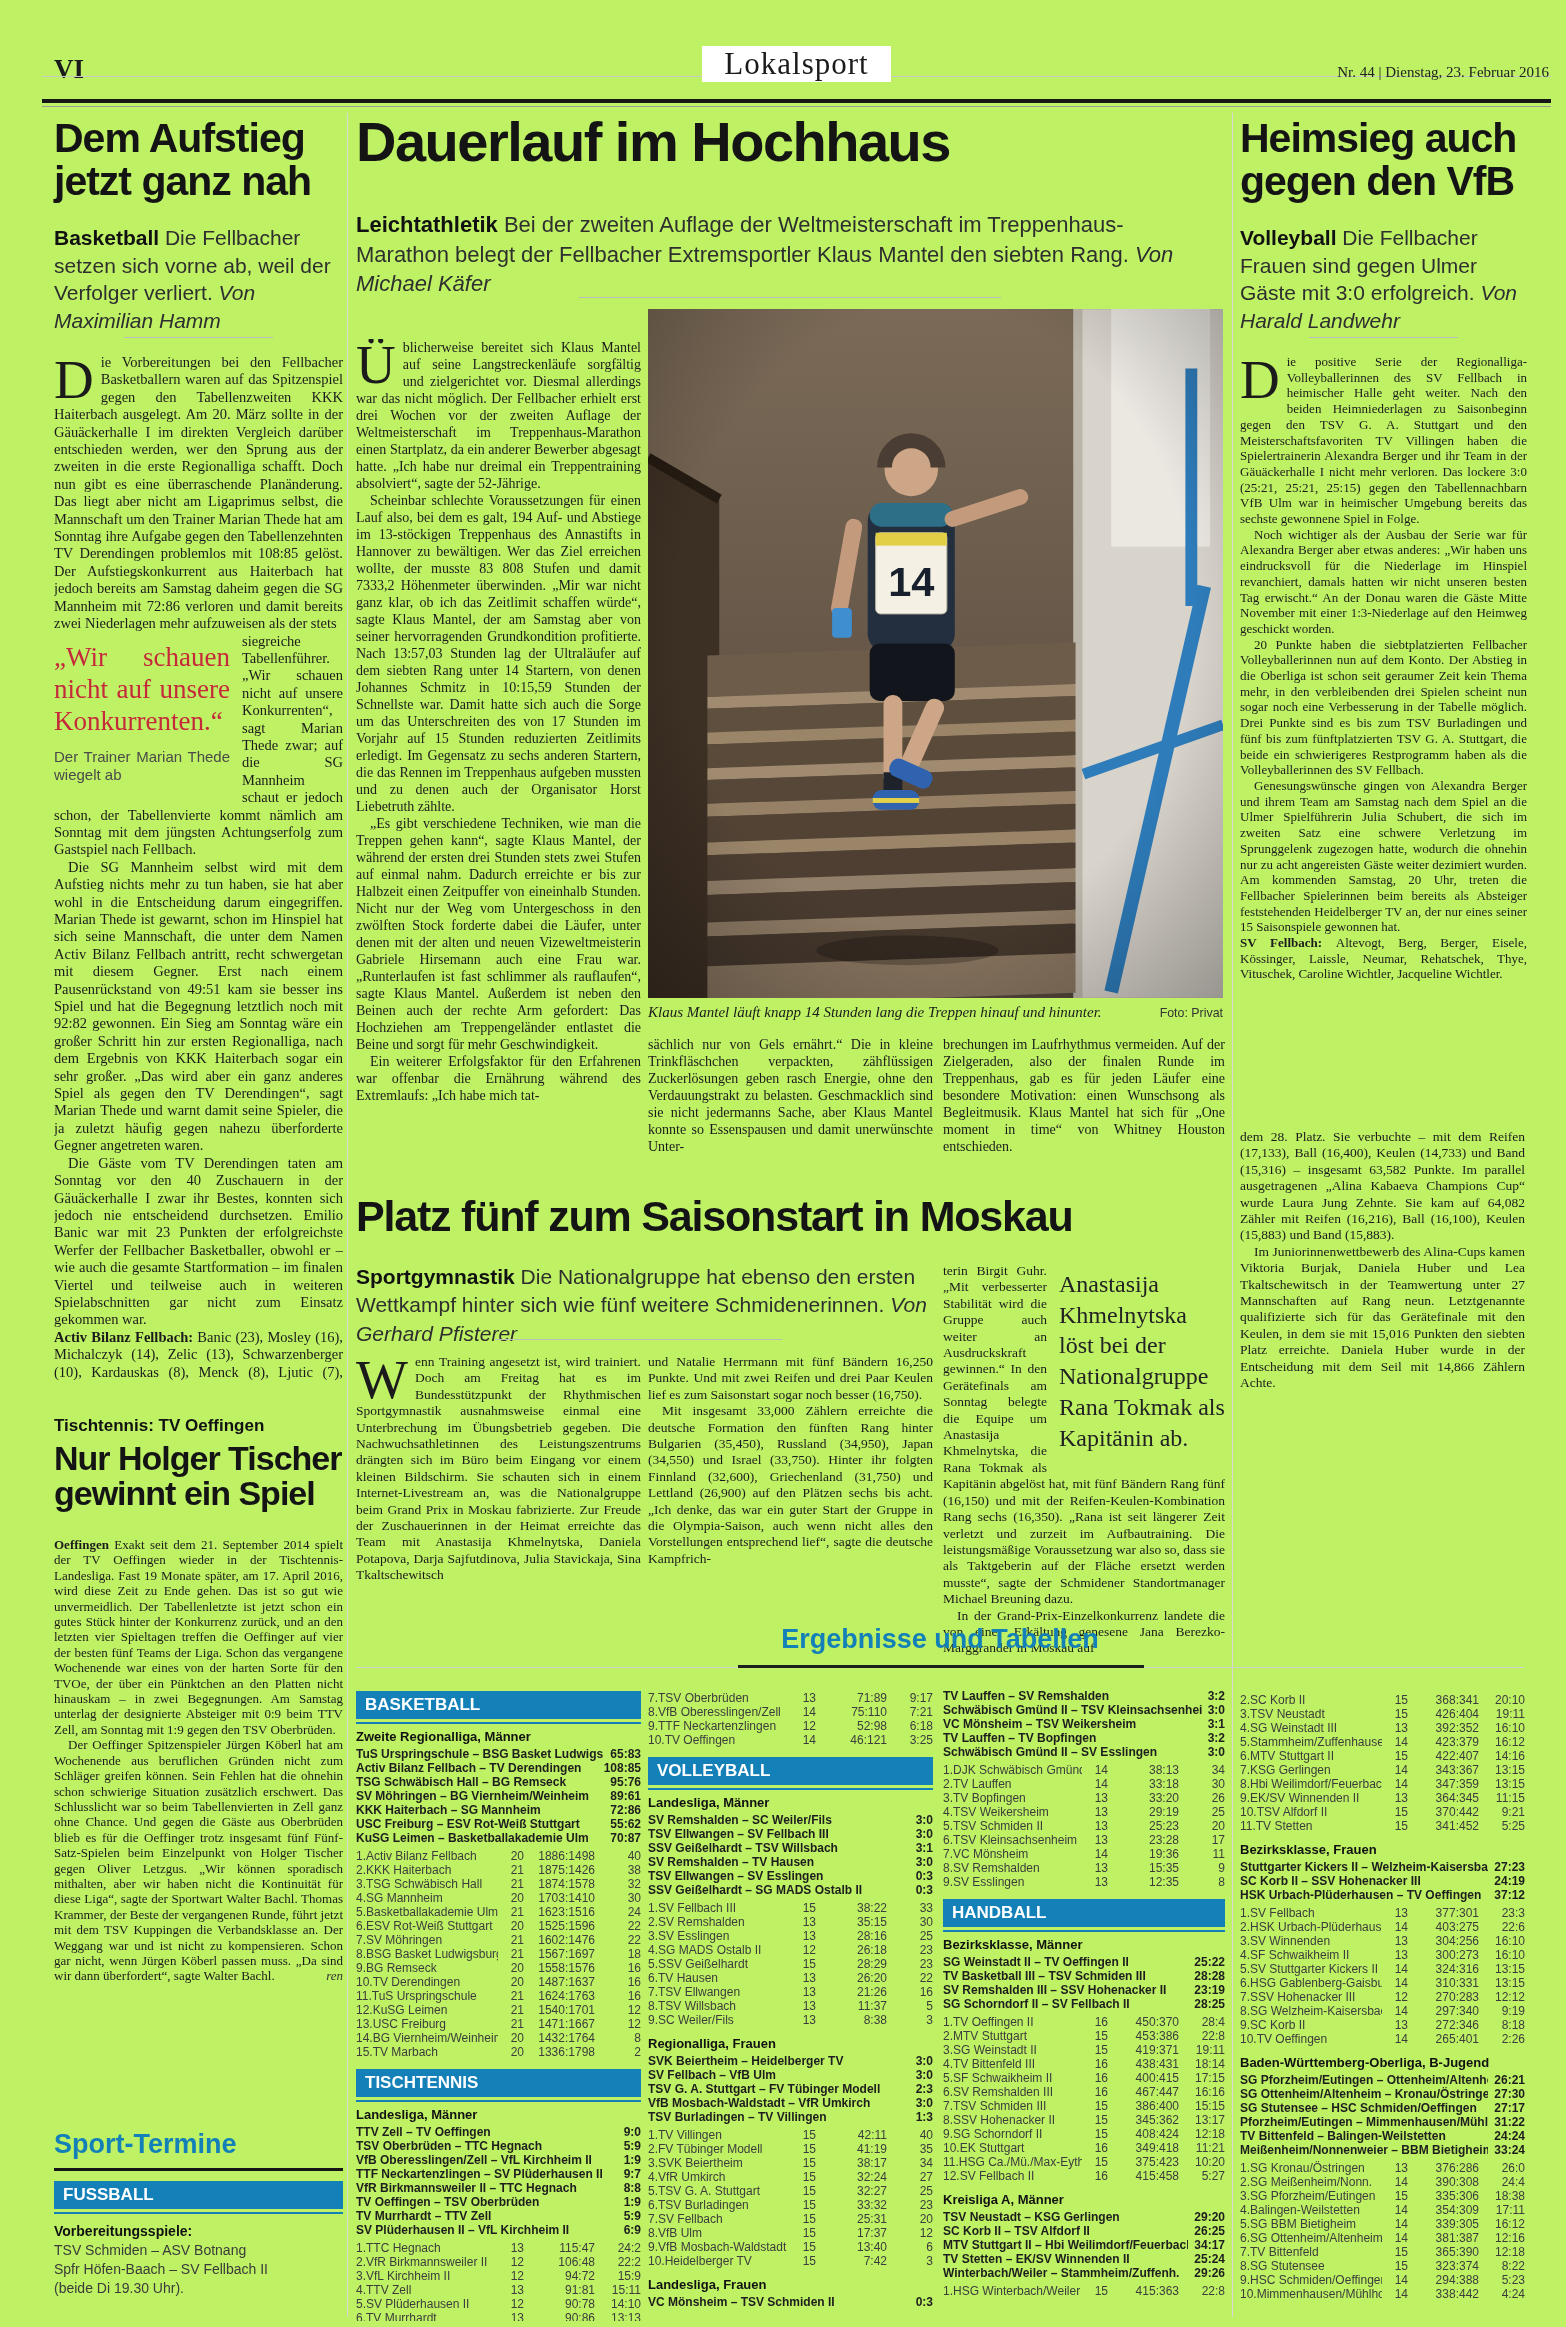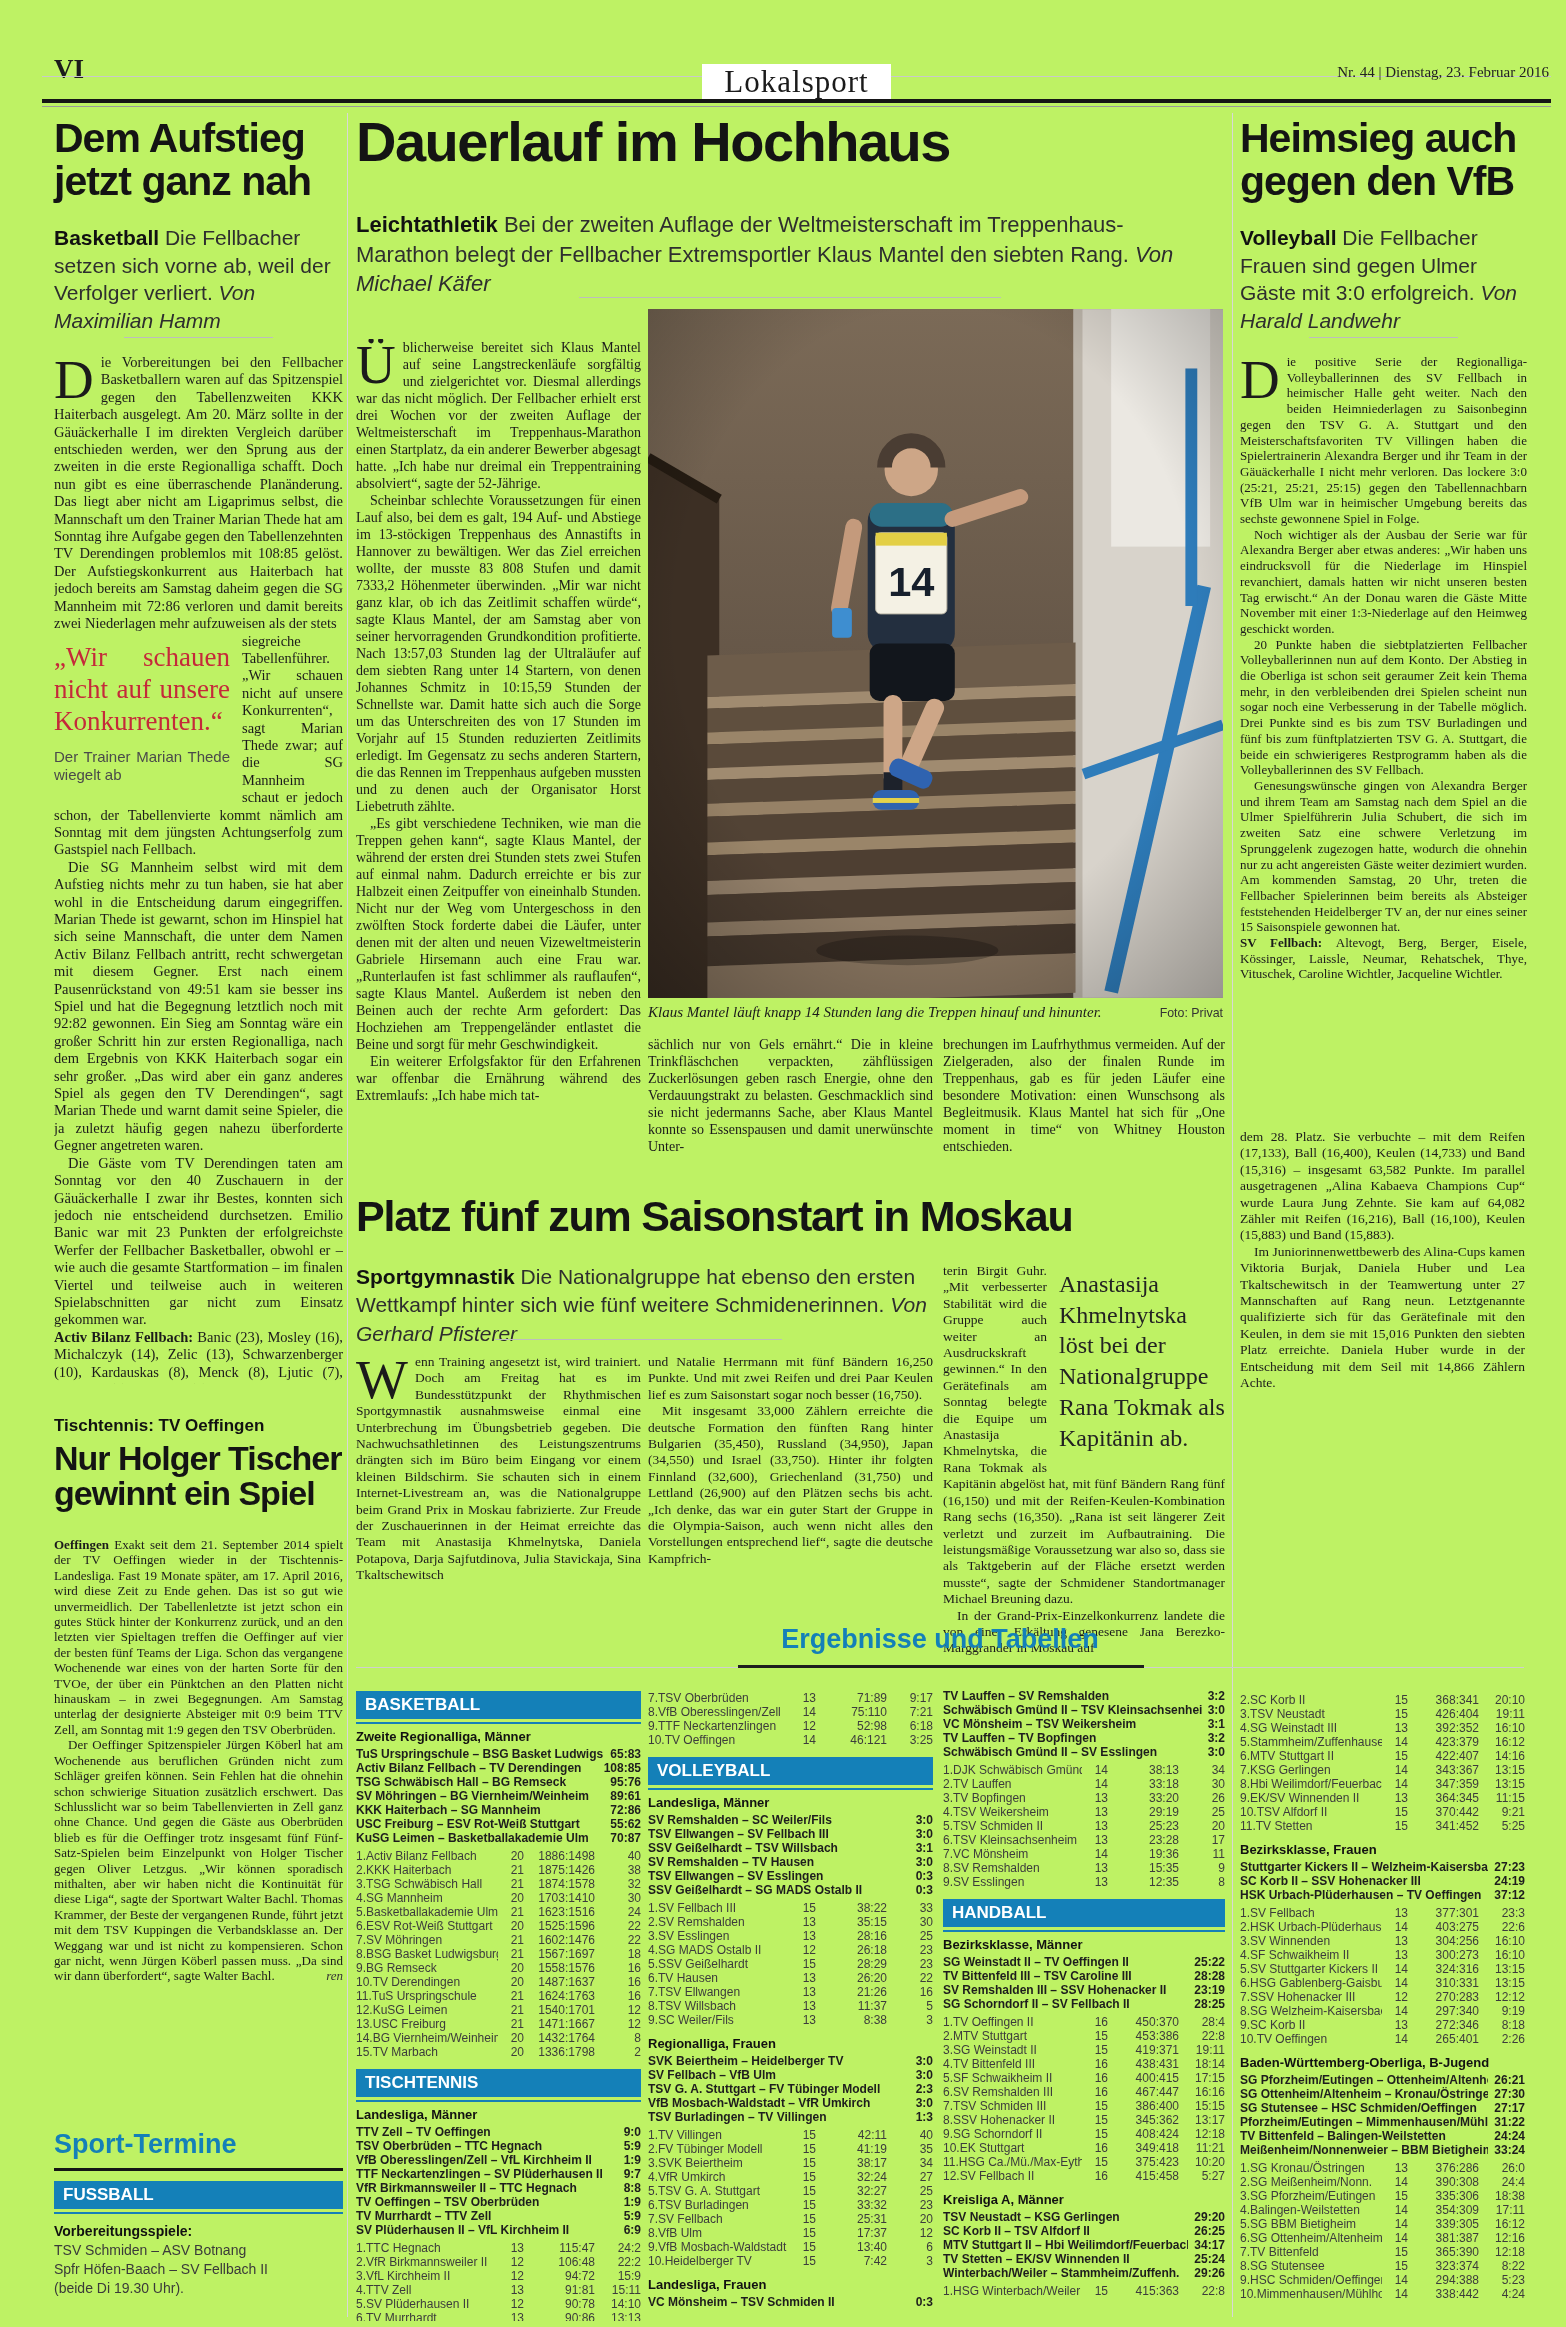--- a/index.html
+++ b/index.html
@@ -68,21 +68,21 @@
   .stand .n2,.stand .n3,.stand .n4{text-align:right;}
 </style>
 </head>
 <body>
 
 <div class="sheet">
 
   <div class="abs" style="left:42px;right:42px;top:46px;height:51px;">
     <div class="abs mast-num" style="left:12px;top:8px;">VI</div>
     <div class="abs mast-hair" style="left:0;right:0;top:30px;"></div>
-    <div class="abs mast-title-wrap" style="left:0;right:0;top:18px;">
+    <div class="abs mast-title-wrap" style="left:0;right:0;top:0;">
       <span class="mast-title">Lokalsport</span>
     </div>
     <div class="abs mast-issue" style="right:2px;top:18px;">Nr. 44 | Dienstag, 23. Februar 2016</div>
   </div>
   <div class="abs rule-thick" style="left:42px;right:42px;top:99px;"></div>
   <div class="abs rule-thin" style="left:42px;right:42px;top:106px;"></div>
 
   <div class="vrule" style="left:347px;top:113px;height:2204px;"></div>
   <div class="vrule" style="left:1232px;top:113px;height:2204px;"></div>
 
@@ -744,21 +744,21 @@
         </div>
       </div>
       <div class="banner">HANDBALL</div>
       <div class="league">Bezirksklasse, Männer</div>
       <div class="matches">
         <div class="match">
           <span class="t">SG Weinstadt II – TV Oeffingen II</span>
           <span class="s">25:22</span>
         </div>
         <div class="match">
-          <span class="t">TV Bittenfeld III – TSV Caroline III</span>
+          <span class="t">TV Basketball III – TSV Schmiden III</span>
           <span class="s">28:28</span>
         </div>
         <div class="match">
           <span class="t">SV Remshalden III – SSV Hohenacker II</span>
           <span class="s">23:19</span>
         </div>
         <div class="match">
           <span class="t">SG Schorndorf II – SV Fellbach II</span>
           <span class="s">28:25</span>
         </div>

